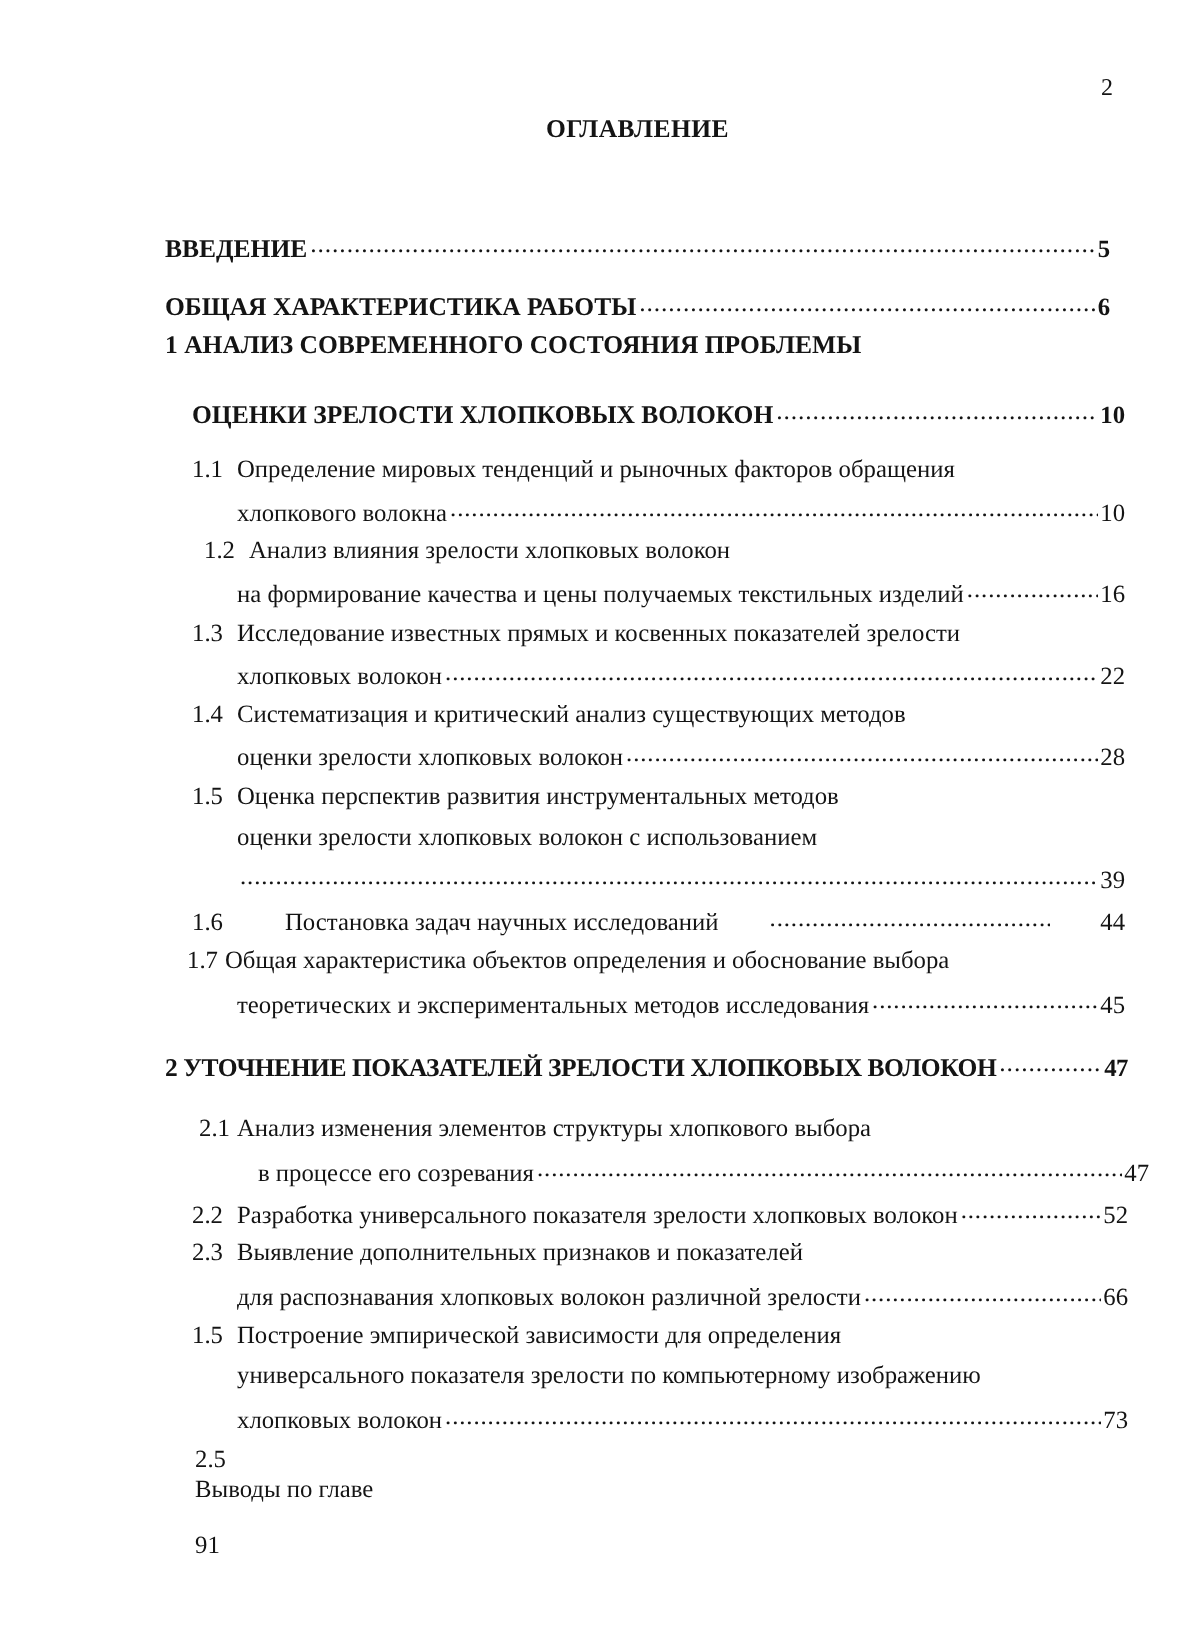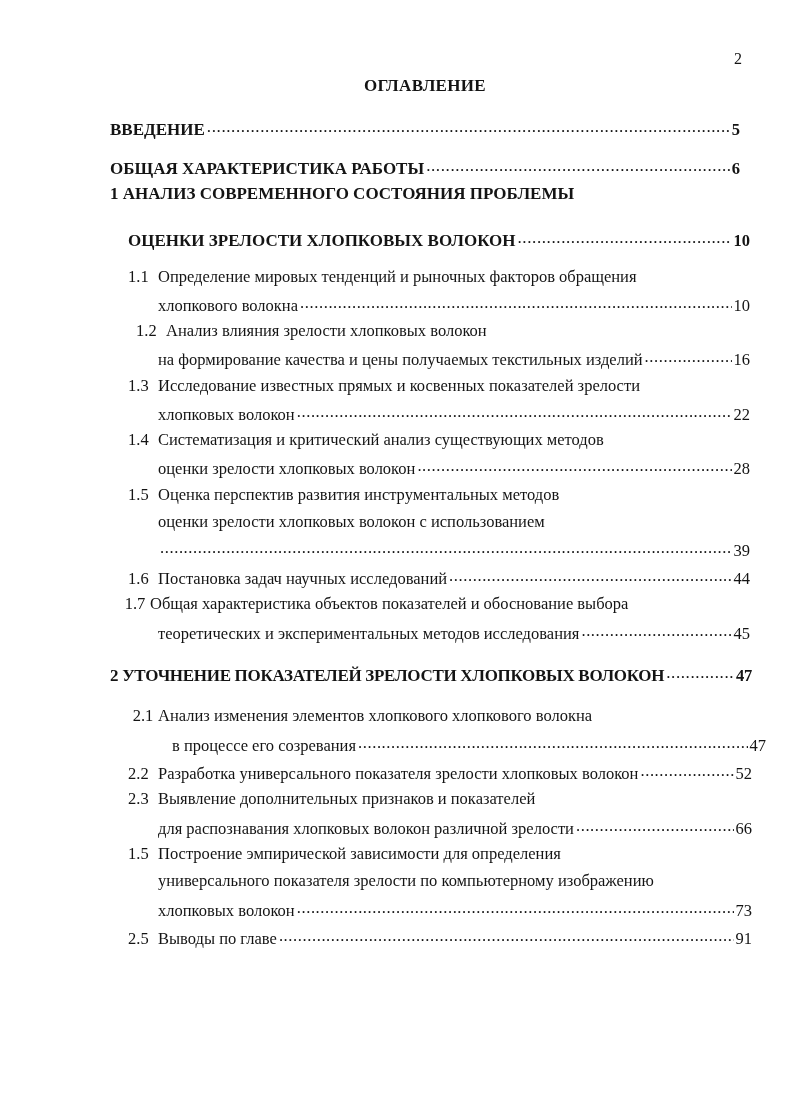--- a/index.html
+++ b/index.html
@@ -1,21 +1,21 @@
 <!DOCTYPE html>
 <html><head>
   <meta charset="utf-8">
   <style>
     html, body { margin: 0; padding: 0; background: #ffffff; }
     body { width: 794px; height: 1097px; position: relative; overflow: hidden;
            font-family: "Liberation Serif", "DejaVu Serif", serif; color: #141414; }
     .page-number { position: absolute; right: 52px; top: 50px; font-size: 16px; }
     .title { position: absolute; left: 0; width: 850px; top: 76px; text-align: center;
              font-weight: bold; font-size: 17px; letter-spacing: 0.3px; }
-    .row { position: absolute; display: flex; align-items: baseline; white-space: nowrap; }
+    .row { position: absolute; display: flex; align-items: baseline; white-space: nowrap; margin-top: 36px; }
     .row .txt { flex: 0 0 auto; }
     .row .dots { flex: 1 1 auto; overflow: hidden; margin: 0 2px; position: relative; height: 1em; }
     .row .dots::after { content: "................................................................................................................................................................................................................................"; position: absolute; left: 0; bottom: -2px; letter-spacing: 0.6px; font-weight: normal; }
     .row .pg { flex: 0 0 auto; }
     .bold { font-weight: bold; font-size: 17px; }
     .norm { font-size: 16.5px; }
     .num { display: inline-block; width: 30px; }
   </style>
 </head>
 <body>
@@ -89,46 +89,46 @@
   <span class="txt">Оценка перспектив развития инструментальных методов</span>
 </div>
 <div class="row norm" style="left:158px; top:512px;">
   <span class="txt">оценки зрелости хлопковых волокон с использованием</span>
 </div>
 <div class="row norm" style="left:158px; width:592px; top:539px;">
   <span class="dots"></span>
   <span class="pg">39</span>
 </div>
 
-<div class="row norm" style="left:128px; width:622px; top:567px;">
+<div class="row norm" style="left:128px; width:622px; top:567px;gap:32px;">
   <span class="num">1.6</span>
   <span class="txt">Постановка задач научных исследований</span>
   <span class="dots"></span>
   <span class="pg">44</span>
 </div>
 
 <div class="row norm" style="left:120px; top:594px;text-align:center;">
   <span class="num">1.7</span>
-  <span class="txt">Общая характеристика объектов показателей и обоснование выбора</span>
+  <span class="txt">Общая характеристика объектов определения и обоснование выбора</span>
 </div>
 <div class="row norm" style="left:158px; width:592px; top:622px;">
   <span class="txt">теоретических и экспериментальных методов исследования</span>
   <span class="dots"></span>
   <span class="pg">45</span>
 </div>
 
 <div class="row bold" style="left:110px; width:642px; top:664px; letter-spacing:-0.3px;">
   <span class="txt">2 УТОЧНЕНИЕ ПОКАЗАТЕЛЕЙ ЗРЕЛОСТИ ХЛОПКОВЫХ ВОЛОКОН</span>
   <span class="dots"></span>
   <span class="pg norm">47</span>
 </div>
 
 <div class="row norm" style="left:128px; top:706px;text-align:center;">
   <span class="num">2.1</span>
-  <span class="txt">Анализ изменения элементов хлопкового хлопкового волокна</span>
+  <span class="txt">Анализ изменения элементов структуры хлопкового выбора</span>
 </div>
 <div class="row norm" style="left:172px; width:594px; top:734px;">
   <span class="txt">в процессе его созревания</span>
   <span class="dots"></span>
   <span class="pg">47</span>
 </div>
 
 <div class="row norm" style="left:128px; width:624px; top:762px;">
   <span class="num">2.2</span>
   <span class="txt">Разработка универсального показателя зрелости хлопковых волокон</span>
@@ -152,18 +152,18 @@
 </div>
 <div class="row norm" style="left:158px; top:871px;">
   <span class="txt">универсального показателя зрелости по компьютерному изображению</span>
 </div>
 <div class="row norm" style="left:158px; width:594px; top:899px;">
   <span class="txt">хлопковых волокон</span>
   <span class="dots"></span>
   <span class="pg">73</span>
 </div>
 
-<div class="row norm" style="left:128px; width:624px; top:927px;">
+<div class="row norm" style="left:128px; width:624px; top:927px;flex-direction:column;">
   <span class="num">2.5</span>
   <span class="txt">Выводы по главе</span>
   <span class="dots"></span>
   <span class="pg">91</span>
 </div>
 
 </body></html>

